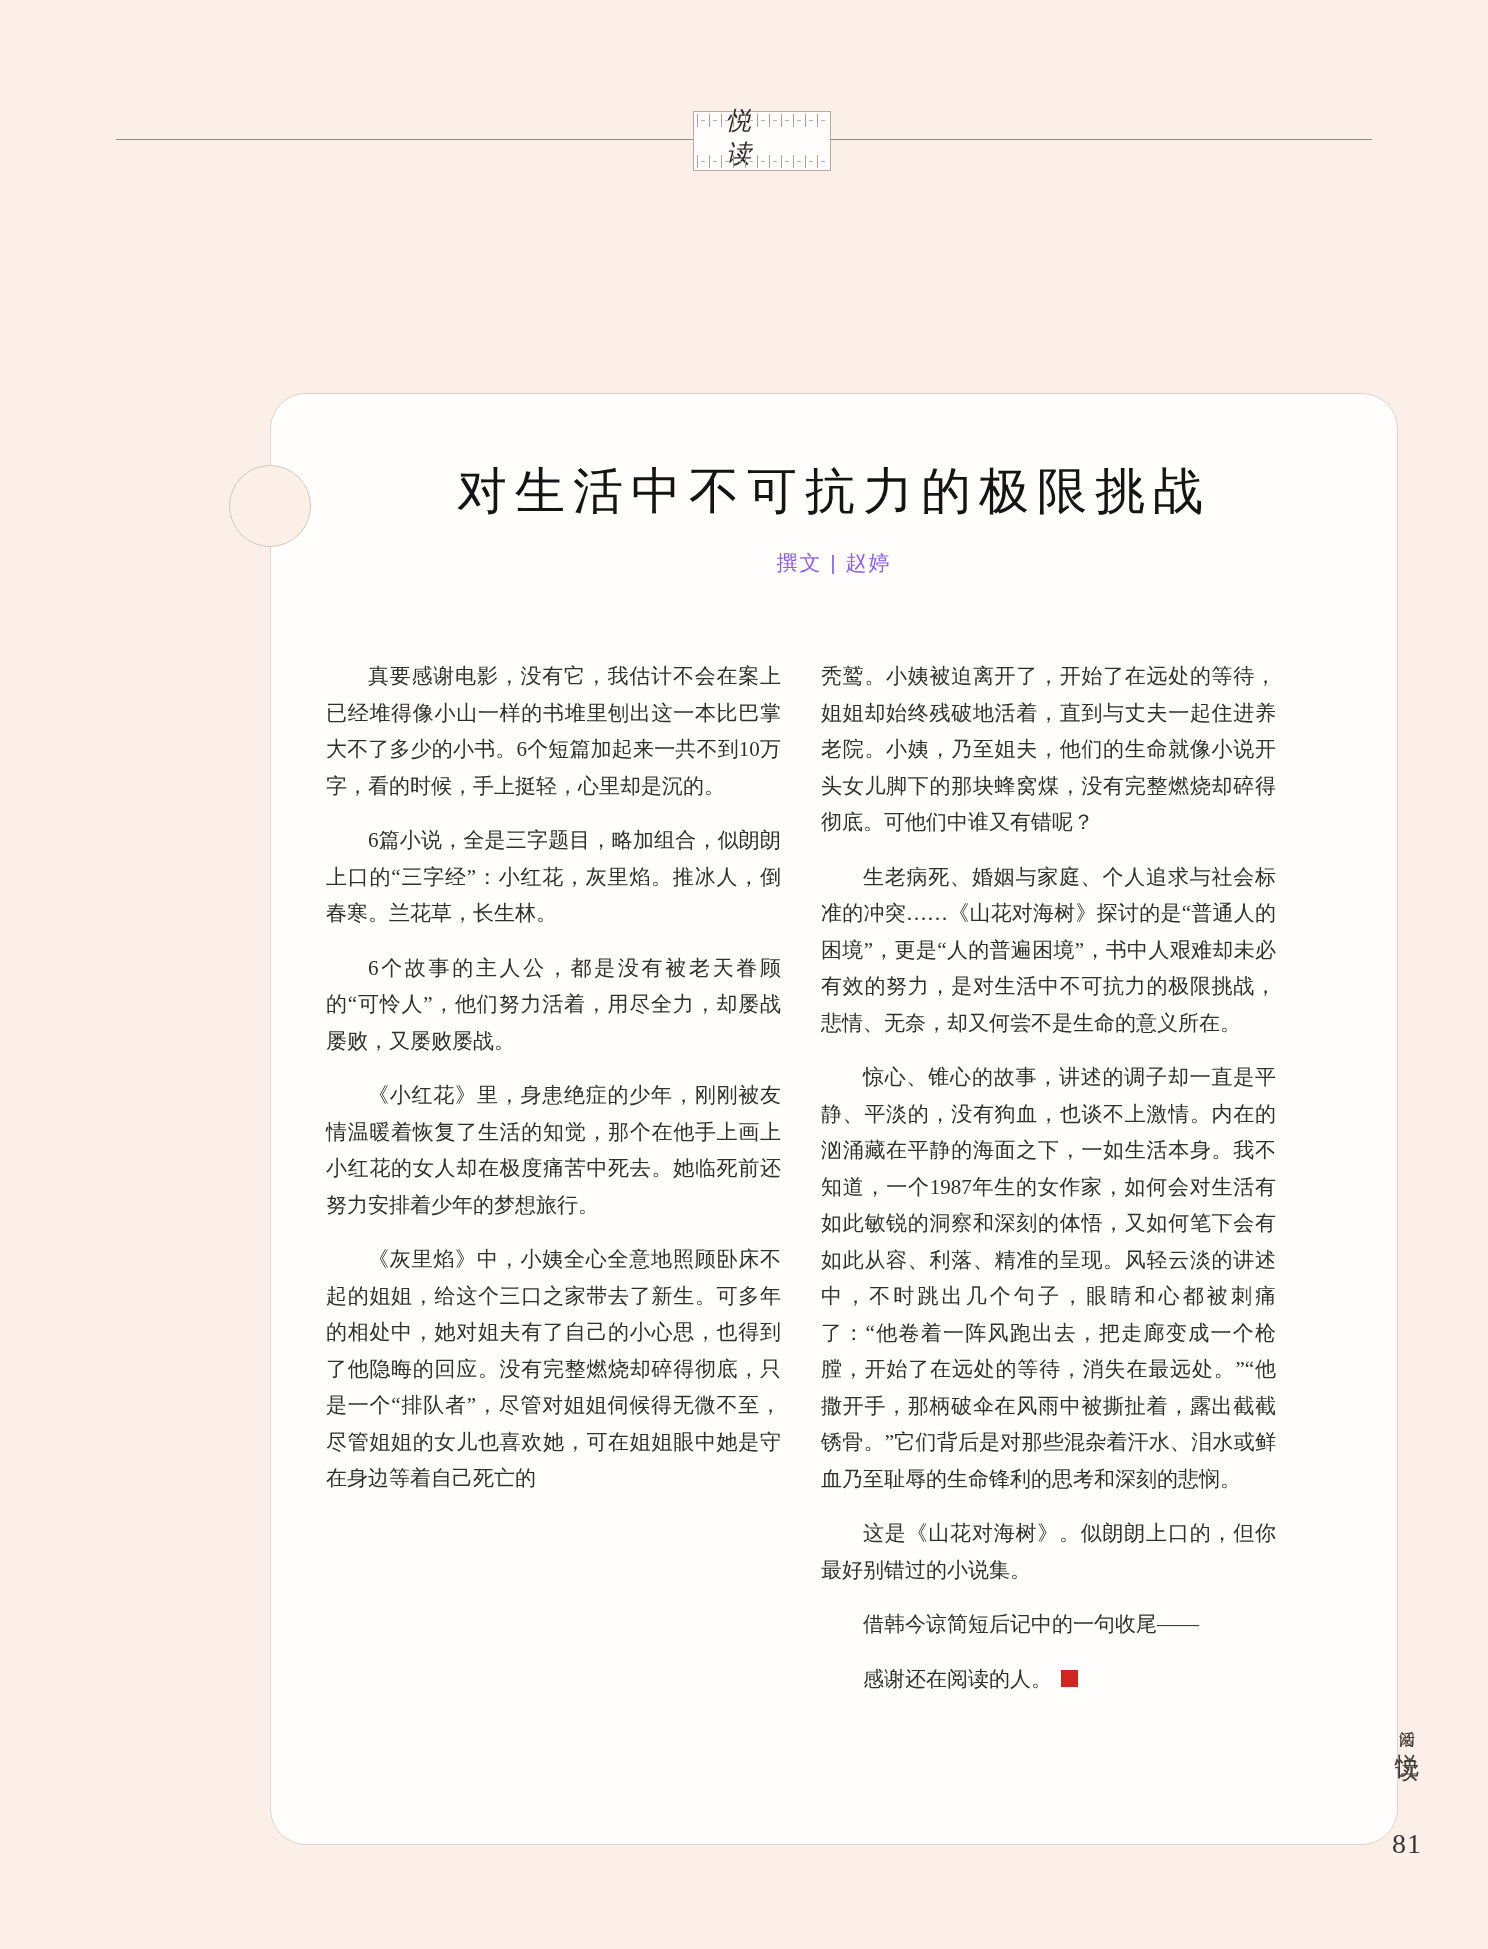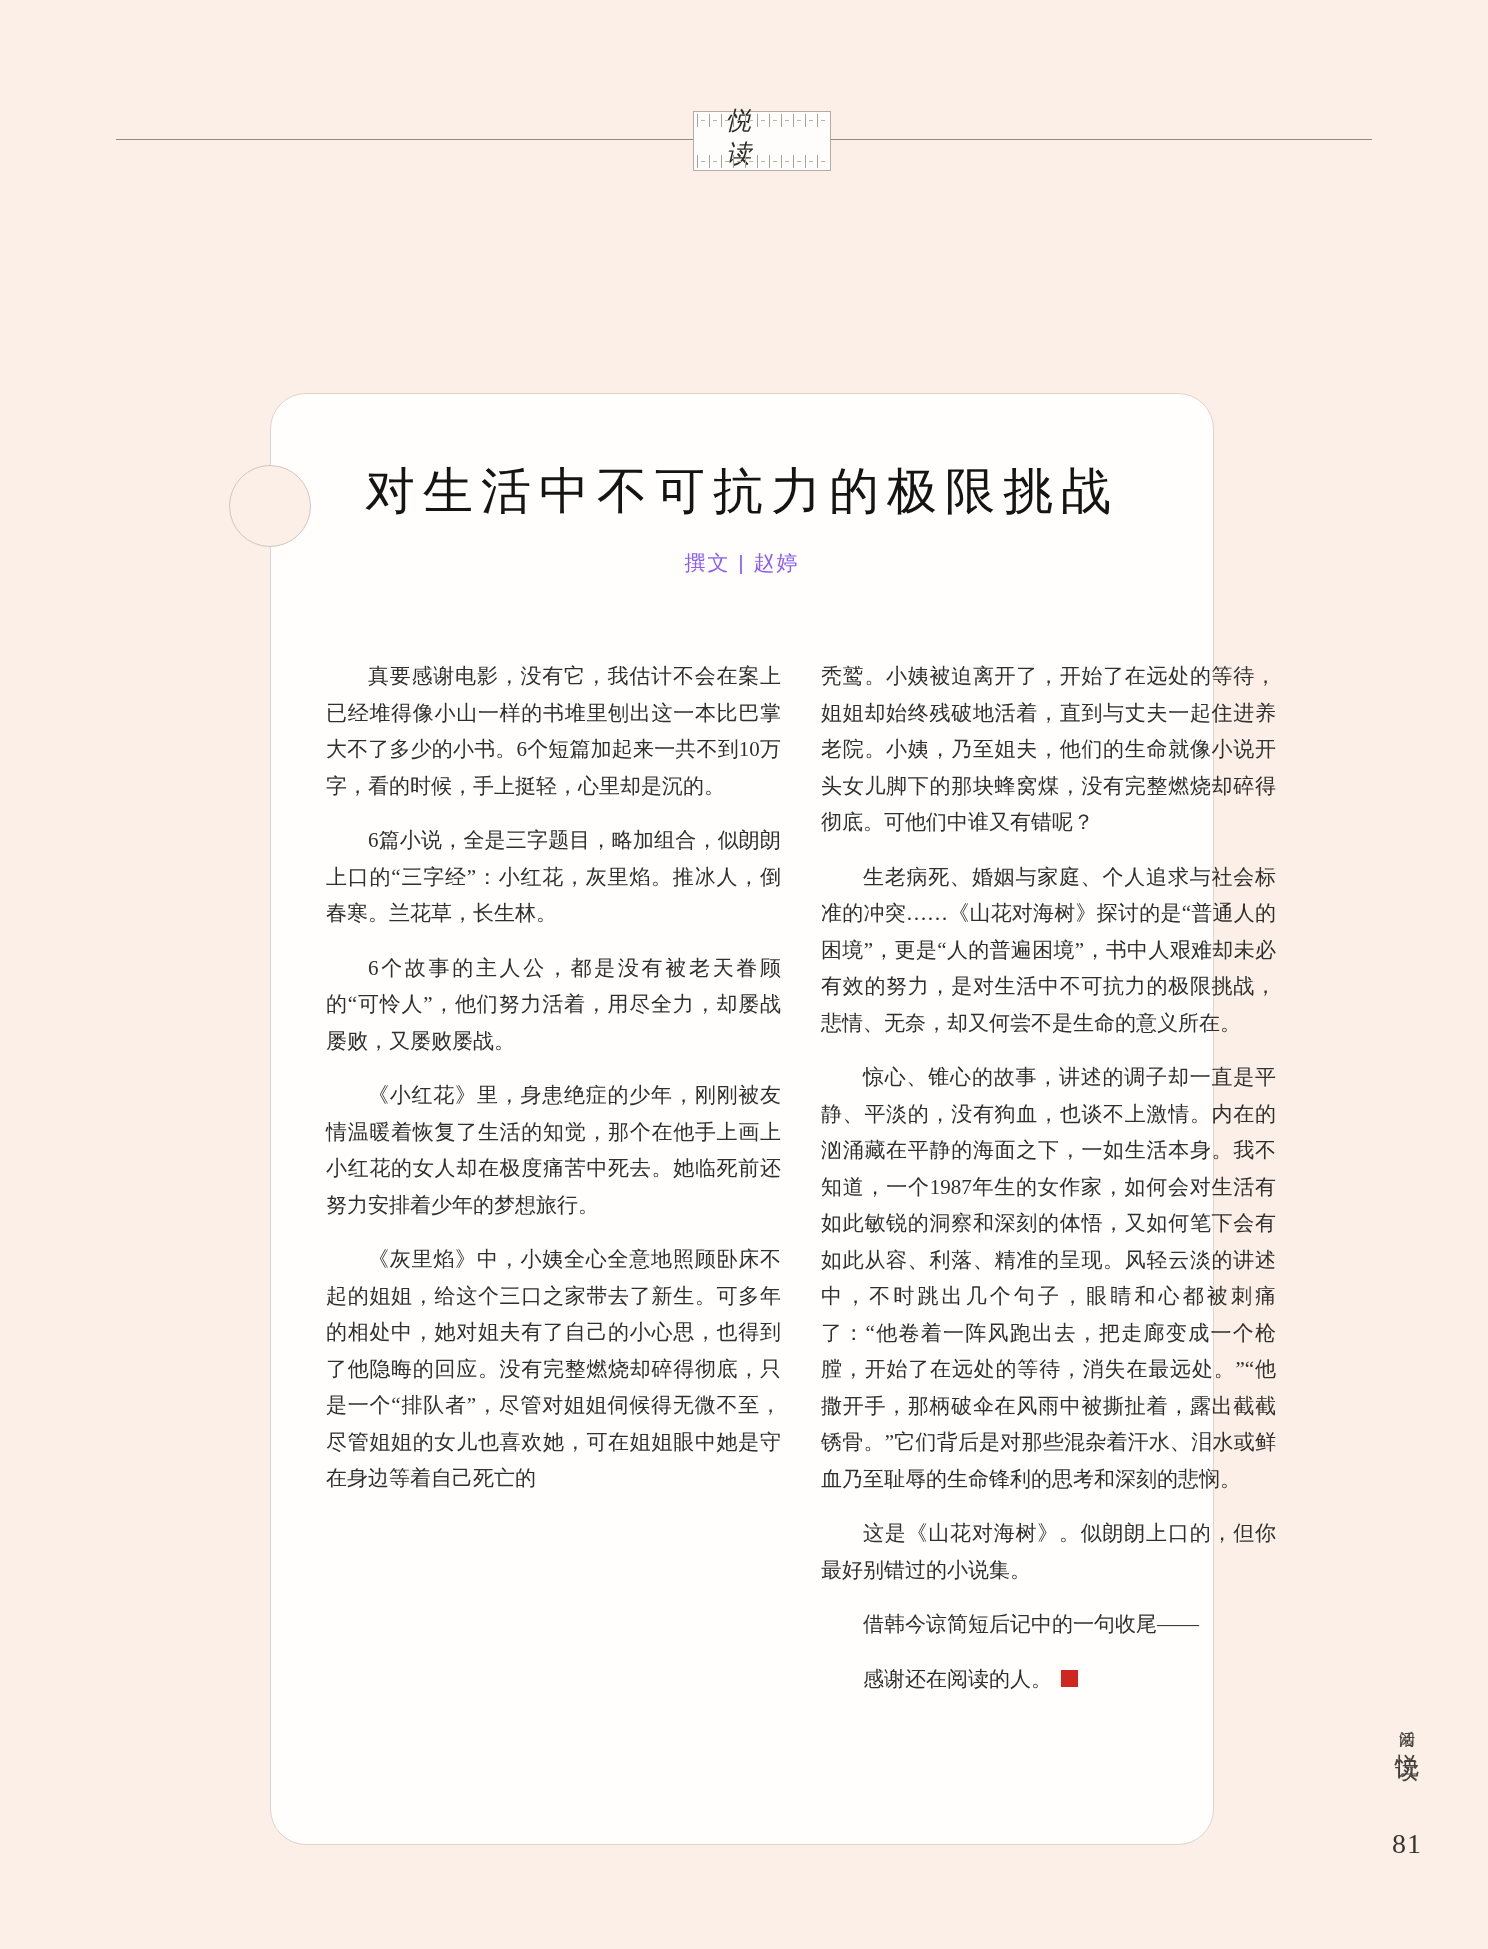--- a/index.html
+++ b/index.html
@@ -34,21 +34,21 @@
   }
   .section-box::before { top:2px; }
   .section-box::after  { bottom:2px; }
   .section-label {
     font-size:25px; color:#2f2c28; letter-spacing:16px; padding-left:16px;
     font-style:italic;
   }
 
   
   .card {
-    position:absolute; left:270px; top:393px; width:944px; height:1452px;
+    position:absolute; left:270px; top:393px; width:1128px; height:1452px;
     background:#fffefd; border:1px solid #ddd5cc; border-radius:36px;
   }
   .notch {
     position:absolute; left:-42px; top:71px; width:82px; height:82px;
     border-radius:50%; background:#fcefe8; border:1px solid #cfc7bf;
   }
   .title {
     margin-top:64px; text-align:center;
     font-size:50px; font-weight:400; color:#141414; letter-spacing:8px;
     white-space:nowrap;

